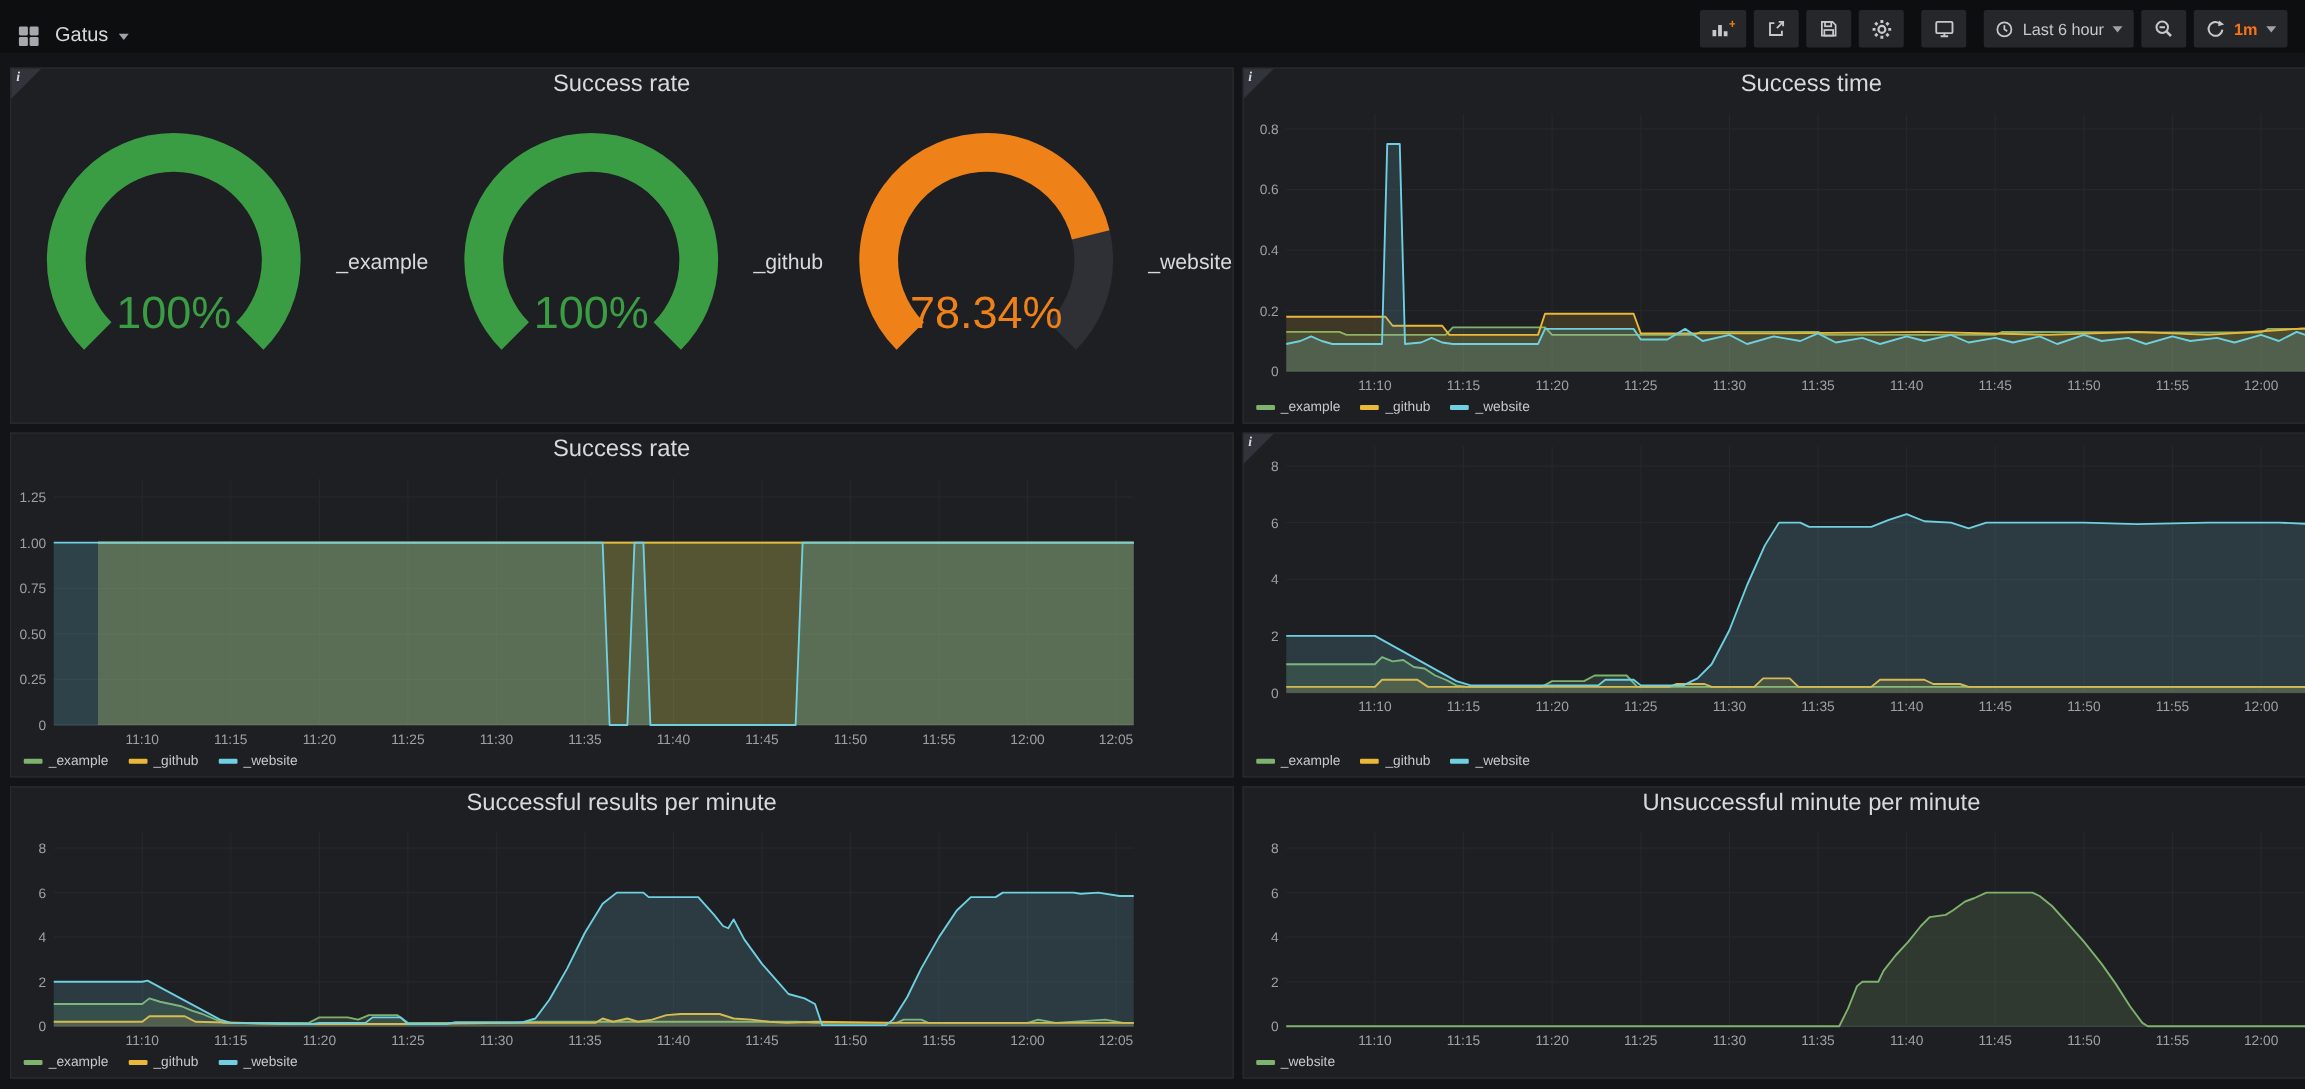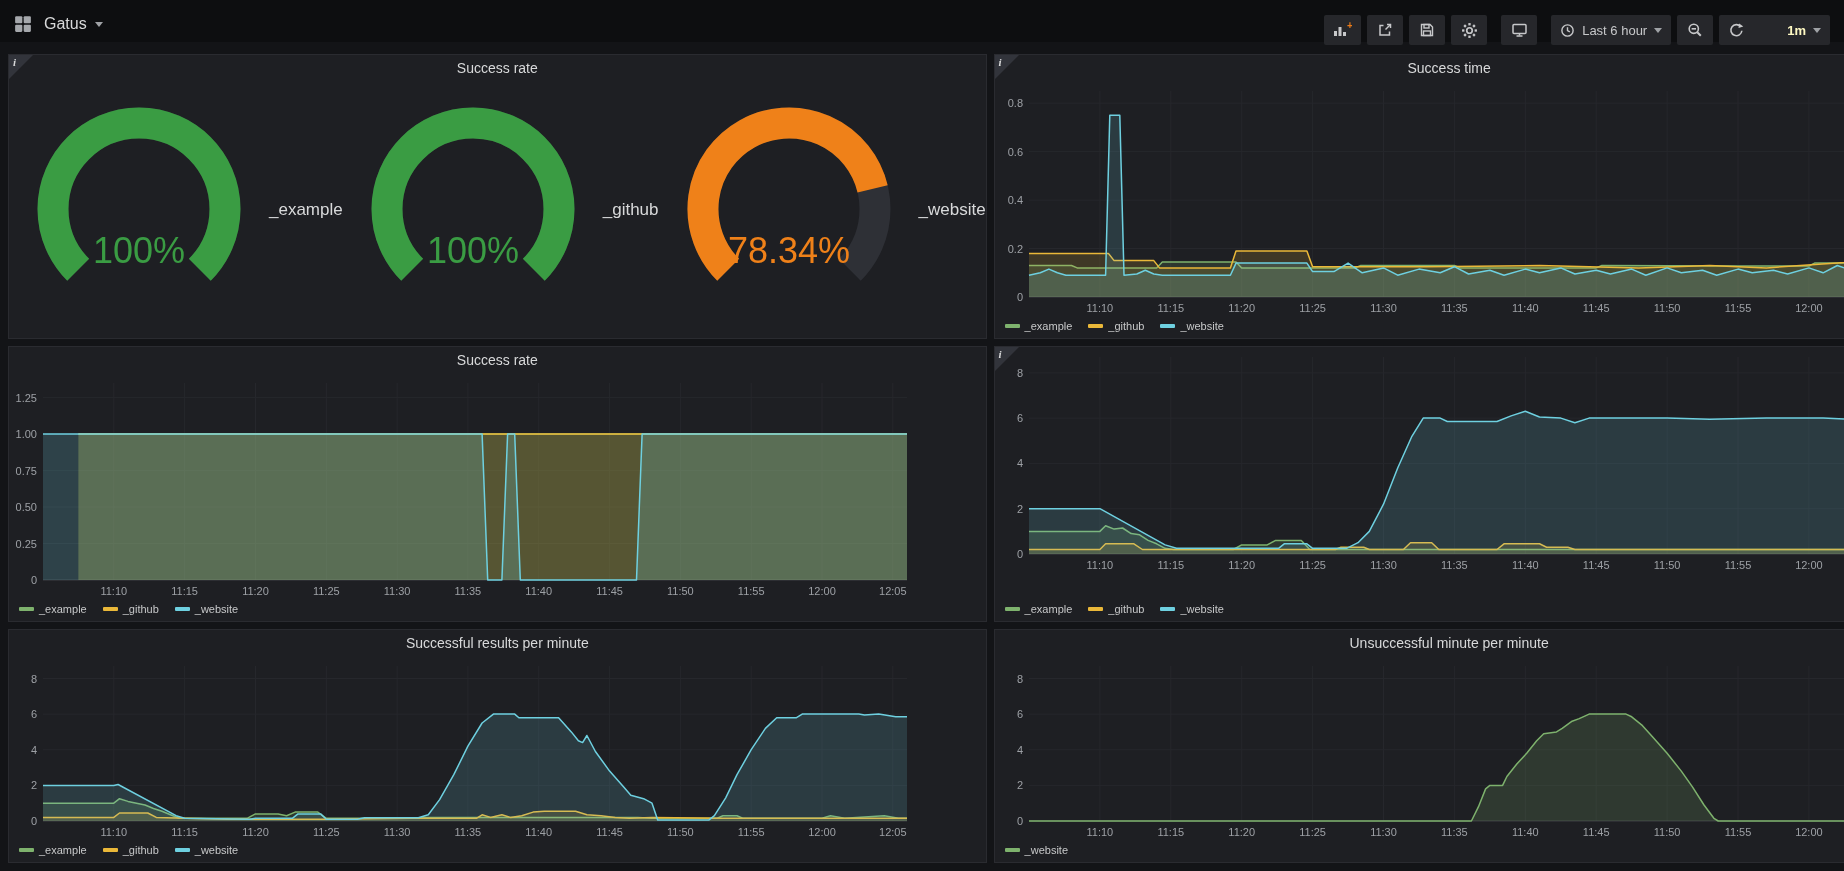--- a/index.html
+++ b/index.html
@@ -1,41 +1,41 @@
 <!DOCTYPE html>
 <html><head>
 <meta charset="utf-8">
 <style>
   * { margin:0; padding:0; box-sizing:border-box; }
   html,body { width:1844px; height:871px; overflow:hidden; background:#131417;
     font-family:"Liberation Sans", sans-serif; }
 
   
-  .navbar { height:42px; background:#0d0e10; display:flex; align-items:flex-start;
-    justify-content:space-between; padding:15px 14px; }
+  .navbar { height:42px; background:#0d0e10; display:flex; align-items:flex-end;
+    justify-content:space-between; padding:4px 14px; }
   .nav-left { display:flex; align-items:center; gap:12px; }
   .brand { color:#d8d9da; font-size:16px; cursor:pointer; display:flex; align-items:center; gap:8px; }
   .nav-right { display:flex; align-items:center; }
   .nbtn { background:#26272b; border:none; color:#c7c8ca; height:30px; min-width:36px;
     border-radius:2px; display:inline-flex; align-items:center; justify-content:center;
     gap:7px; font-size:13px; cursor:pointer; padding:0 9px;
     font-family:"Liberation Sans",sans-serif; }
   .gap6 { margin-left:6px; } .gap14 { margin-left:14px; }
   .caret { width:0; height:0; border-left:4px solid transparent; border-right:4px solid transparent;
     border-top:5px solid #9fa2a6; display:inline-block; }
-  .orange { color:#fef9c3; font-weight:bold;margin-left:36px; }
+  .orange { color:#f97316; font-weight:bold; }
   .icon16 { display:inline-block; line-height:0; }
 
   
   .dash { padding:12px 8px 8px; display:grid; grid-template-columns:1fr 1fr;
     grid-template-rows:285px 276px 234px; gap:7px; }
   .panel { background:#1e1f23; border:1px solid #2a2b30; position:relative;
     display:flex; flex-direction:column; min-height:0; }
   .phead { height:26px; flex:0 0 auto; display:flex; align-items:center; justify-content:center;
-    color:#d8d9da; font-size:14px; font-weight:500; cursor:pointer; }
+    color:#d8d9da; font-size:19px; font-weight:500; cursor:pointer; }
   .chart { flex:1 1 auto; min-height:0; }
   .legend { flex:0 0 auto; height:20px; padding:0 10px 4px; display:flex; gap:16px;
     align-items:center; font-size:11px; color:#c7c8c9; }
   .litem { display:inline-flex; align-items:center; cursor:pointer; }
   .dash-sw { width:15px; height:4px; border-radius:1px; display:inline-block; margin-right:5px; }
   .tick { font-size:11px; fill:#9da0a5; font-family:"Liberation Sans",sans-serif; }
 
   
   .corner { position:absolute; top:0; left:0; width:0; height:0; cursor:pointer;
     border-top:24px solid #32343b; border-right:24px solid transparent; z-index:2; }

